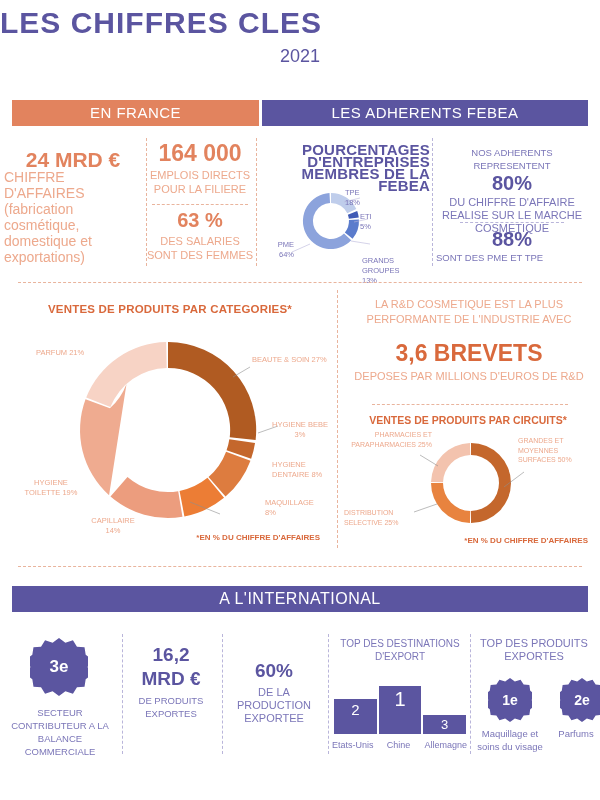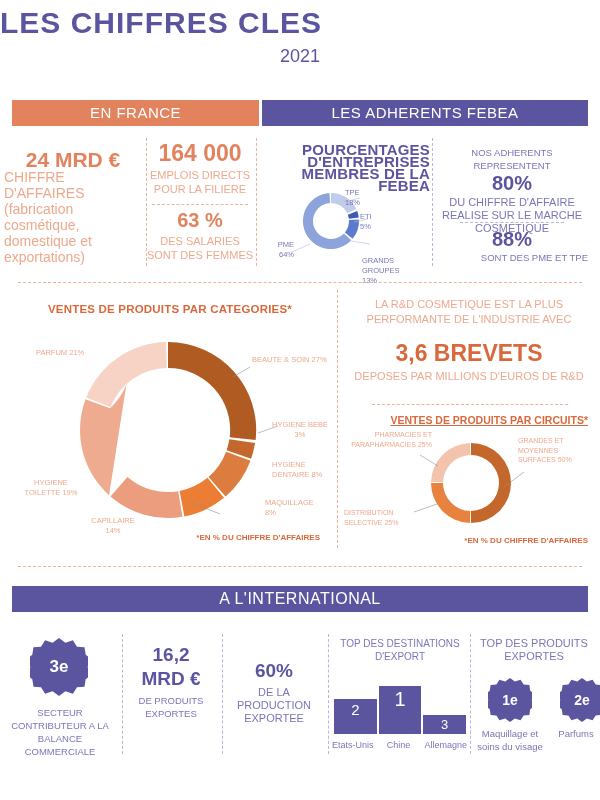--- a/index.html
+++ b/index.html
@@ -58,21 +58,21 @@
   #lbl-gg{top:236px;left:362px;width:48px;margin-top:20px;}
   #lbl-pme{top:240px;left:260px;width:34px;text-align:right;}
   #febea-div{top:138px;left:432px;height:128px;}
 
   
   #fb-r-lab1{top:146px;left:436px;width:152px;font-size:9.5px;color:#7b76b8;text-align:center;line-height:13px;}
   #fb-r-val1{top:172px;left:436px;width:152px;font-size:20px;font-weight:bold;color:#5b55a0;text-align:center;}
   #fb-r-lab2{top:196px;left:432px;width:160px;font-size:11px;color:#7b76b8;text-align:center;line-height:13px;}
   #fb-r-hdash{top:222px;left:460px;width:104px;}
   #fb-r-val2{top:228px;left:436px;width:152px;font-size:20px;font-weight:bold;color:#5b55a0;text-align:center;}
-  #fb-r-lab3{top:252px;left:436px;width:152px;font-size:9.5px;color:#7b76b8;text-align:right;}
+  #fb-r-lab3{top:252px;left:436px;width:152px;font-size:9.5px;color:#7b76b8;text-align:left;}
 
   
   #sep-top{top:282px;left:18px;width:564px;}
   #sep-bottom{top:566px;left:18px;width:564px;}
 
   
   #cat-title{top:303px;left:20px;width:300px;font-size:11.5px;font-weight:bold;color:#d9693c;text-align:center;letter-spacing:.2px;}
   #cat-donut-wrap{top:330px;left:68px;width:200px;height:200px;}
   .cat-lbl{font-size:7.5px;color:#eda98d;line-height:10px;}
   #cl-parfum{top:348px;left:36px;width:78px;}
@@ -85,21 +85,21 @@
   #cat-foot{top:533px;left:180px;width:140px;font-size:8px;font-weight:bold;color:#d9693c;text-align:right;}
   #mid-div{top:290px;left:337px;height:258px;}
 
   
   #rd-l1{top:297px;left:350px;width:238px;font-size:11px;color:#eda98d;text-align:center;line-height:15px;}
   #rd-value{top:340px;left:350px;width:238px;font-size:23px;font-weight:bold;color:#d9693c;text-align:center;}
   #rd-l2{top:369px;left:350px;width:238px;font-size:11px;color:#eda98d;text-align:center;line-height:15px;}
   #rd-hdash{top:404px;left:372px;width:196px;}
 
   
-  #cir-title{top:414px;left:348px;width:240px;font-size:10.5px;font-weight:bold;color:#d9693c;text-align:right;text-decoration:underline;}
+  #cir-title{top:414px;left:348px;width:240px;font-size:10.5px;font-weight:bold;color:#d9693c;text-align:center;}
   #cir-donut-wrap{top:440px;left:428px;width:86px;height:86px;}
   .cir-lbl{font-size:7px;color:#eda98d;line-height:9.5px;}
   #cir-pharma{top:430px;left:350px;width:82px;text-align:right;}
   #cir-gms{top:436px;left:518px;width:70px;text-align:left;}
   #cir-dist{top:508px;left:344px;width:72px;text-align:left;}
   #cir-foot{top:536px;left:438px;width:150px;font-size:8px;font-weight:bold;color:#d9693c;text-align:right;}
 
   
   .intl-badge{
     width:58px;height:58px;background:#5b55a0;color:#fff;

